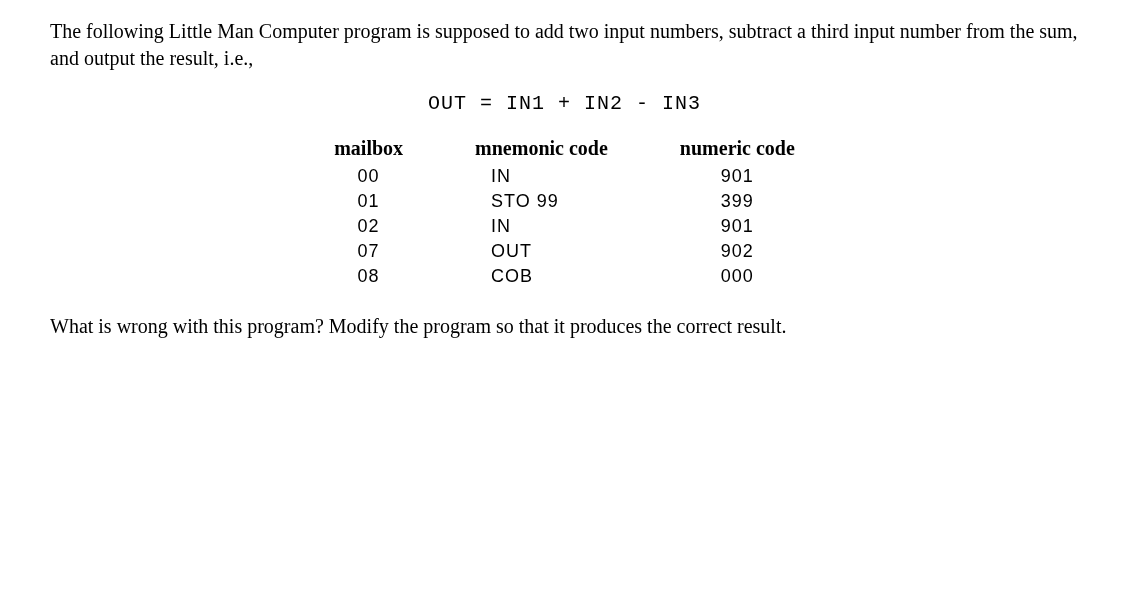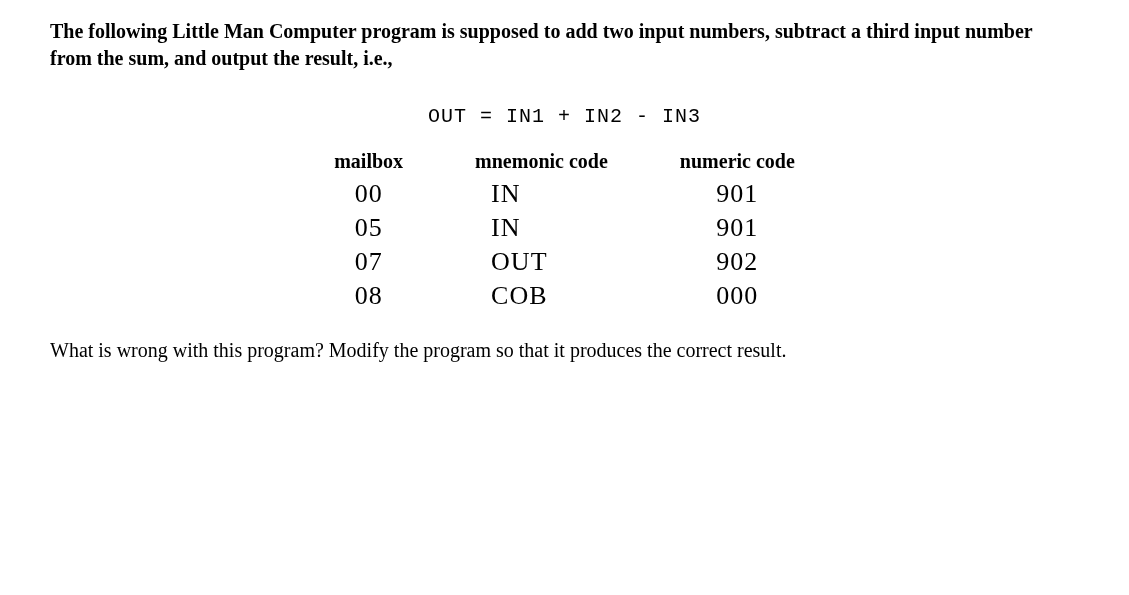--- a/index.html
+++ b/index.html
@@ -10,22 +10,21 @@
     body {
       font-family: Georgia, 'Times New Roman', serif;
       font-size: 20px;
       color: #000;
       background: #fff;
       padding: 18px 50px;
       width: 1129px;
     }
     .intro {
       line-height: 1.35;
-      margin-bottom: 33px;
-      font-weight: bold;
+      margin-bottom: 20px;
     }
     .formula {
       font-family: 'Courier New', Courier, monospace;
       font-size: 20px;
       text-align: center;
       margin-bottom: 18px;
       letter-spacing: 1px;
     }
     .table-wrap {
       display: flex;
@@ -36,22 +35,22 @@
       border-collapse: collapse;
     }
     th {
       font-family: Georgia, 'Times New Roman', serif;
       font-weight: bold;
       font-size: 20px;
       padding: 4px 36px;
       text-align: right;
     }
     td {
-      font-family: Liberation Serif, serif;
-      font-size: 26px;
+      font-family: Liberation Sans, sans-serif;
+      font-size: 18px;
       padding: 2px 36px;
       text-align: center;
       letter-spacing: 1px;
     }
     td.mnemonic {
       text-align: left;
       padding-left: 52px;
       white-space: pre;
       margin-top: 12px;
     }
@@ -75,21 +74,26 @@
         <th>numeric code</th>
       </tr>
     </thead>
     <tbody>
       <tr>
         <td>00</td>
         <td class="mnemonic">IN</td>
         <td>901</td>
       </tr>
       <tr>
-        <td>05</td>
+        <td>01</td>
+        <td class="mnemonic">STO 99</td>
+        <td>399</td>
+      </tr>
+      <tr>
+        <td>02</td>
         <td class="mnemonic">IN</td>
         <td>901</td>
       </tr>
       <tr>
         <td>07</td>
         <td class="mnemonic">OUT</td>
         <td>902</td>
       </tr>
       <tr>
         <td>08</td>

